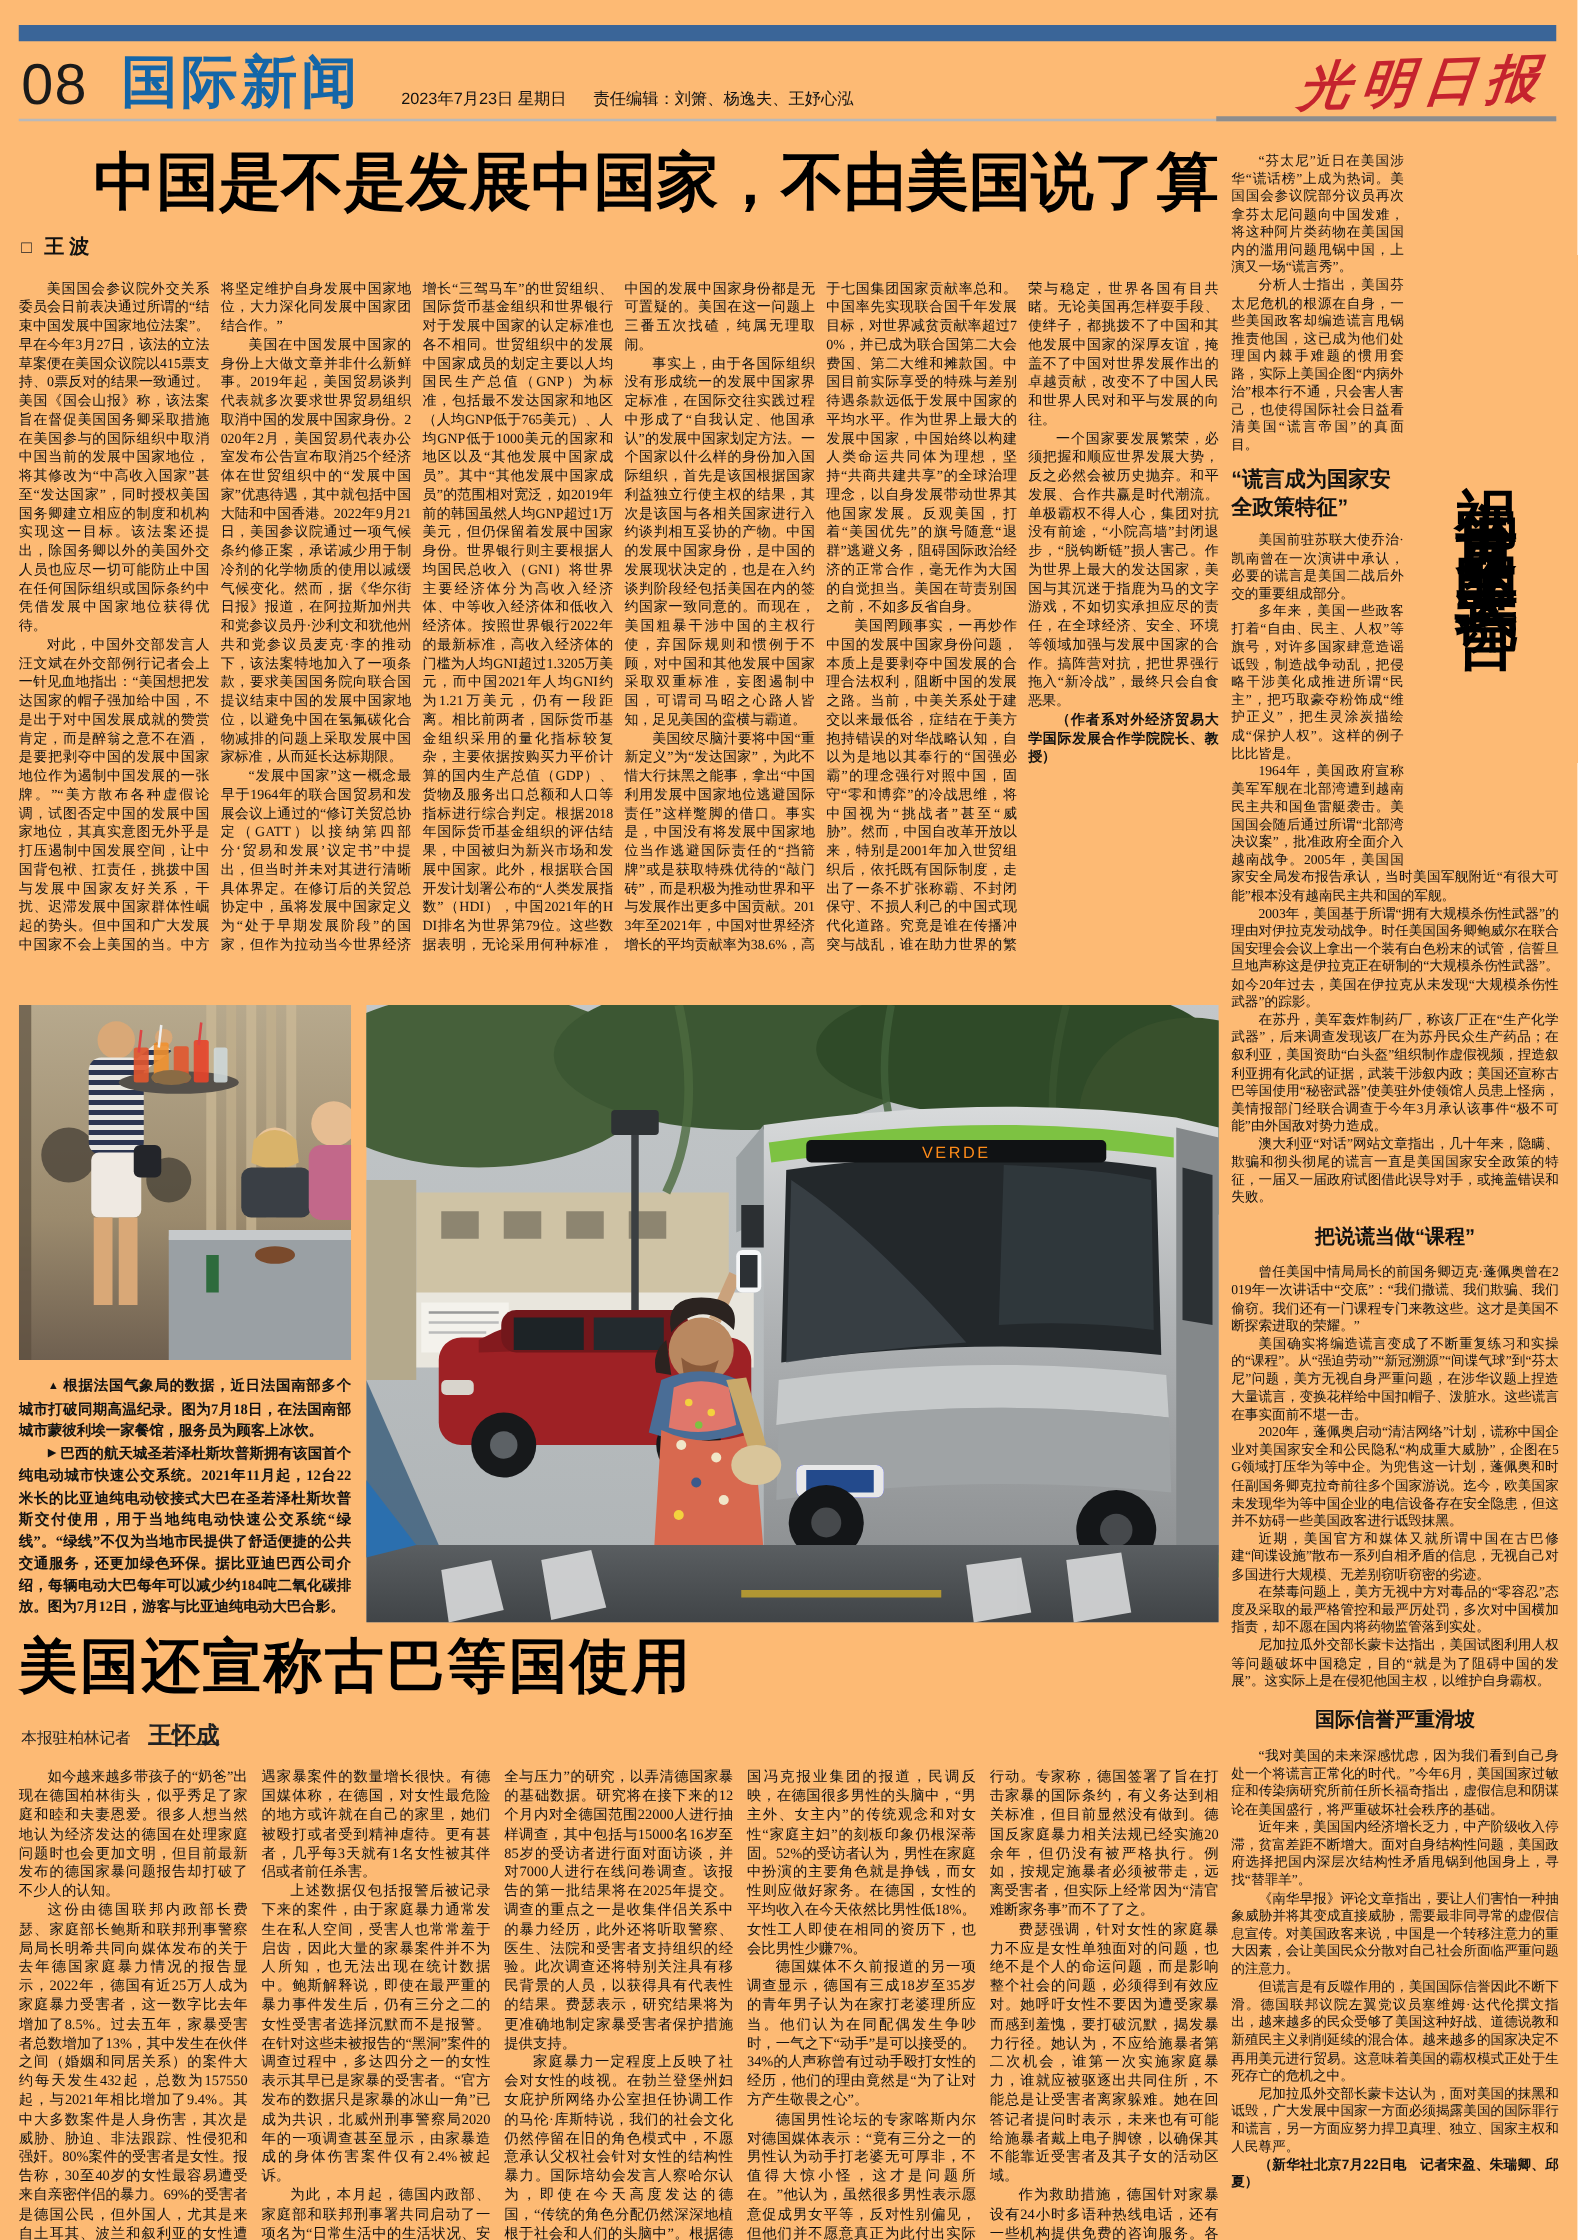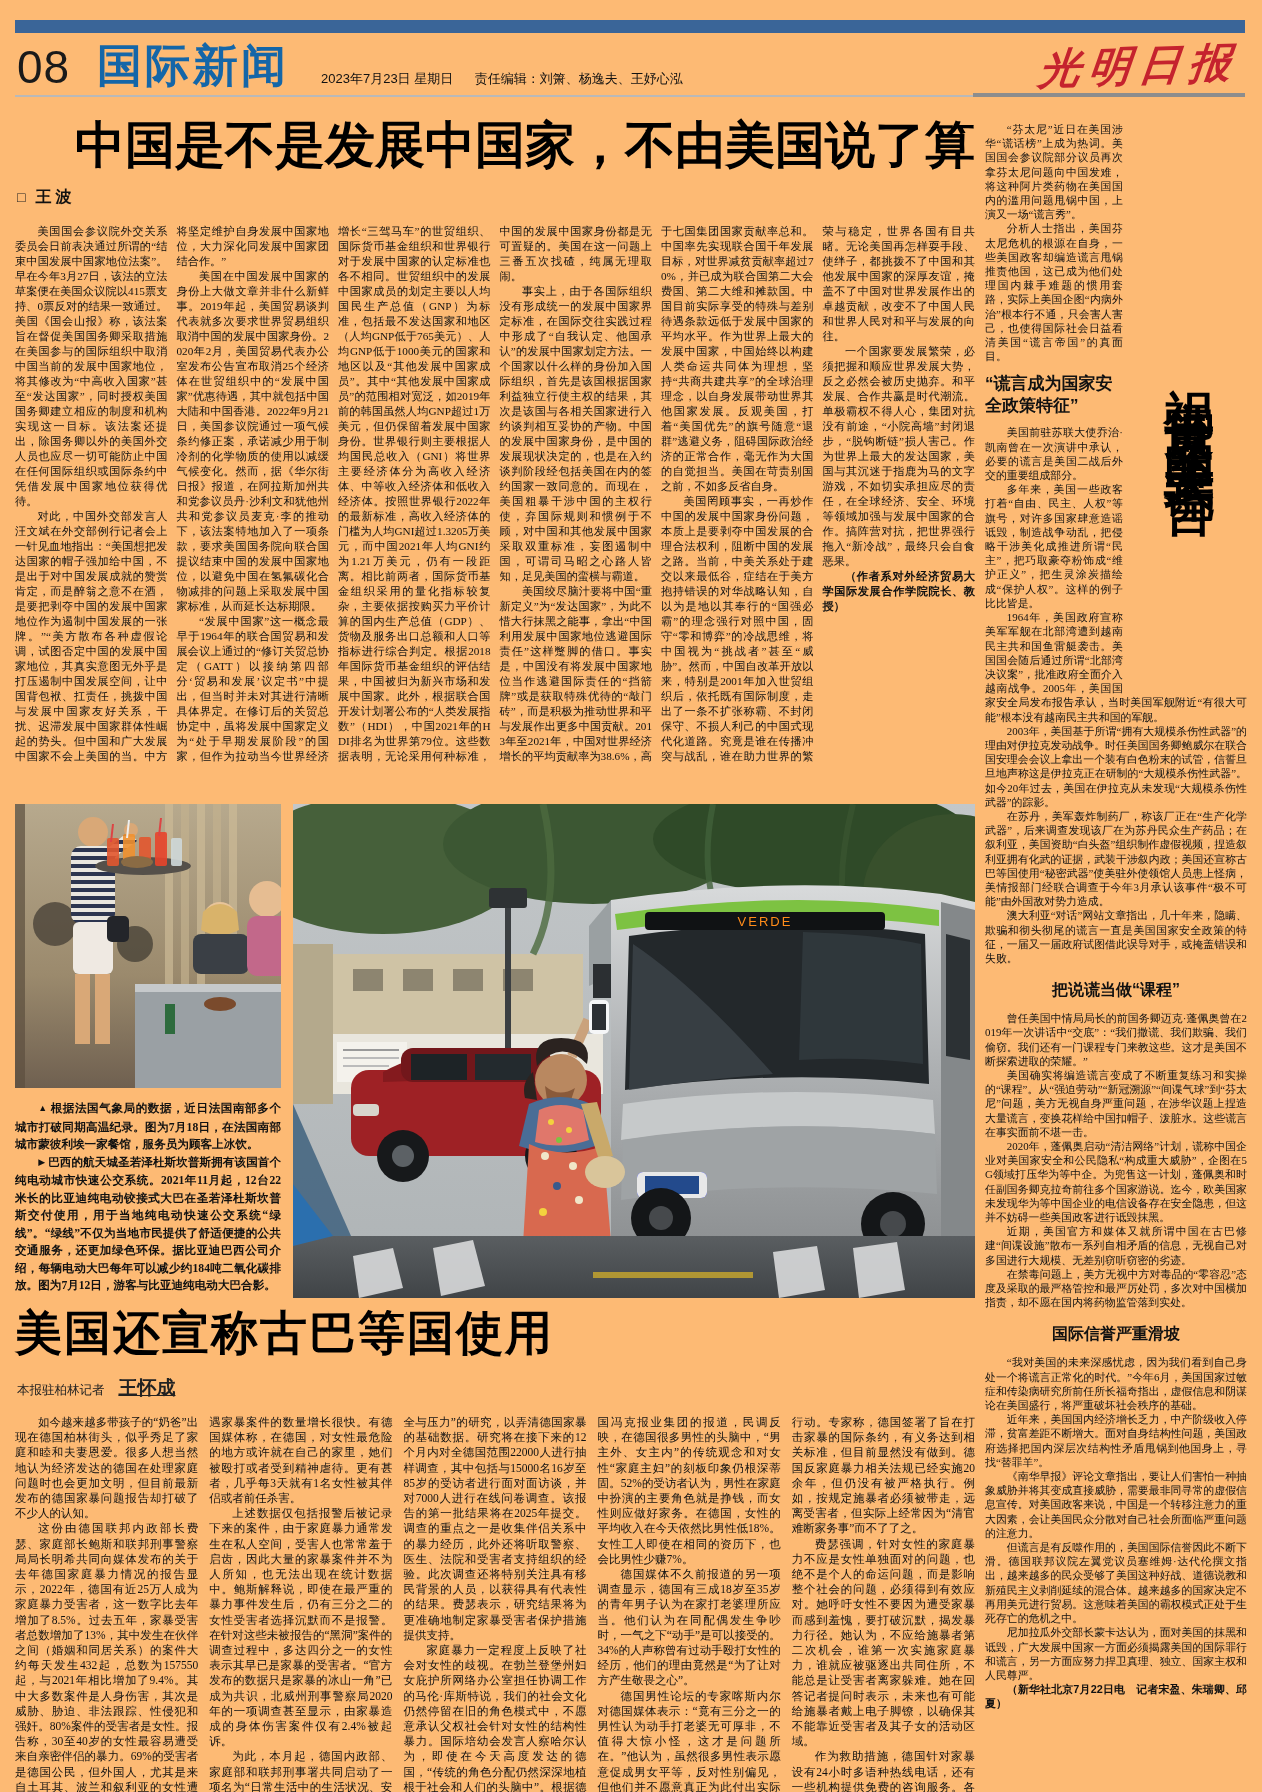--- a/index.html
+++ b/index.html
@@ -323,20 +323,21 @@
           <p>1964年，美国政府宣称美军军舰在北部湾遭到越南民主共和国鱼雷艇袭击。美国国会随后通过所谓“北部湾决议案”，批准政府全面介入越南战争。2005年，美国国家安全局发布报告承认，当时美国军舰附近“有很大可能”根本没有越南民主共和国的军舰。</p>
           <p>2003年，美国基于所谓“拥有大规模杀伤性武器”的理由对伊拉克发动战争。时任美国国务卿鲍威尔在联合国安理会会议上拿出一个装有白色粉末的试管，信誓旦旦地声称这是伊拉克正在研制的“大规模杀伤性武器”。如今20年过去，美国在伊拉克从未发现“大规模杀伤性武器”的踪影。</p>
           <p>在苏丹，美军轰炸制药厂，称该厂正在“生产化学武器”，后来调查发现该厂在为苏丹民众生产药品；在叙利亚，美国资助“白头盔”组织制作虚假视频，捏造叙利亚拥有化武的证据，武装干涉叙内政；美国还宣称古巴等国使用“秘密武器”使美驻外使领馆人员患上怪病，美情报部门经联合调查于今年3月承认该事件“极不可能”由外国敌对势力造成。</p>
           <p>澳大利亚“对话”网站文章指出，几十年来，隐瞒、欺骗和彻头彻尾的谎言一直是美国国家安全政策的特征，一届又一届政府试图借此误导对手，或掩盖错误和失败。</p>
           <p class="subhead center">把说谎当做“课程”</p>
           <p>曾任美国中情局局长的前国务卿迈克·蓬佩奥曾在2019年一次讲话中“交底”：“我们撒谎、我们欺骗、我们偷窃。我们还有一门课程专门来教这些。这才是美国不断探索进取的荣耀。”</p>
           <p>美国确实将编造谎言变成了不断重复练习和实操的“课程”。从“强迫劳动”“新冠溯源”“间谍气球”到“芬太尼”问题，美方无视自身严重问题，在涉华议题上捏造大量谎言，变换花样给中国扣帽子、泼脏水。这些谎言在事实面前不堪一击。</p>
           <p>2020年，蓬佩奥启动“清洁网络”计划，谎称中国企业对美国家安全和公民隐私“构成重大威胁”，企图在5G领域打压华为等中企。为兜售这一计划，蓬佩奥和时任副国务卿克拉奇前往多个国家游说。迄今，欧美国家未发现华为等中国企业的电信设备存在安全隐患，但这并不妨碍一些美国政客进行诋毁抹黑。</p>
           <p>近期，美国官方和媒体又就所谓中国在古巴修建“间谍设施”散布一系列自相矛盾的信息，无视自己对多国进行大规模、无差别窃听窃密的劣迹。</p>
           <p>在禁毒问题上，美方无视中方对毒品的“零容忍”态度及采取的最严格管控和最严厉处罚，多次对中国横加指责，却不愿在国内将药物监管落到实处。</p>
+          <p>尼加拉瓜外交部长蒙卡达指出，美国试图利用人权等问题破坏中国稳定，目的“就是为了阻碍中国的发展”。这实际上是在侵犯他国主权，以维护自身霸权。</p>
           <p class="subhead center">国际信誉严重滑坡</p>
           <p>“我对美国的未来深感忧虑，因为我们看到自己身处一个将谎言正常化的时代。”今年6月，美国国家过敏症和传染病研究所前任所长福奇指出，虚假信息和阴谋论在美国盛行，将严重破坏社会秩序的基础。</p>
           <p>近年来，美国国内经济增长乏力，中产阶级收入停滞，贫富差距不断增大。面对自身结构性问题，美国政府选择把国内深层次结构性矛盾甩锅到他国身上，寻找“替罪羊”。</p>
           <p>《南华早报》评论文章指出，要让人们害怕一种抽象威胁并将其变成直接威胁，需要最非同寻常的虚假信息宣传。对美国政客来说，中国是一个转移注意力的重大因素，会让美国民众分散对自己社会所面临严重问题的注意力。</p>
           <p>但谎言是有反噬作用的，美国国际信誉因此不断下滑。德国联邦议院左翼党议员塞维姆·达代伦撰文指出，越来越多的民众受够了美国这种好战、道德说教和新殖民主义剥削延续的混合体。越来越多的国家决定不再用美元进行贸易。这意味着美国的霸权模式正处于生死存亡的危机之中。</p>
           <p>尼加拉瓜外交部长蒙卡达认为，面对美国的抹黑和诋毁，广大发展中国家一方面必须揭露美国的国际罪行和谎言，另一方面应努力捍卫真理、独立、国家主权和人民尊严。</p>
           <p class="credit">（新华社北京7月22日电　记者宋盈、朱瑞卿、邱夏）</p>
         </div>
     </div>
   </aside>

